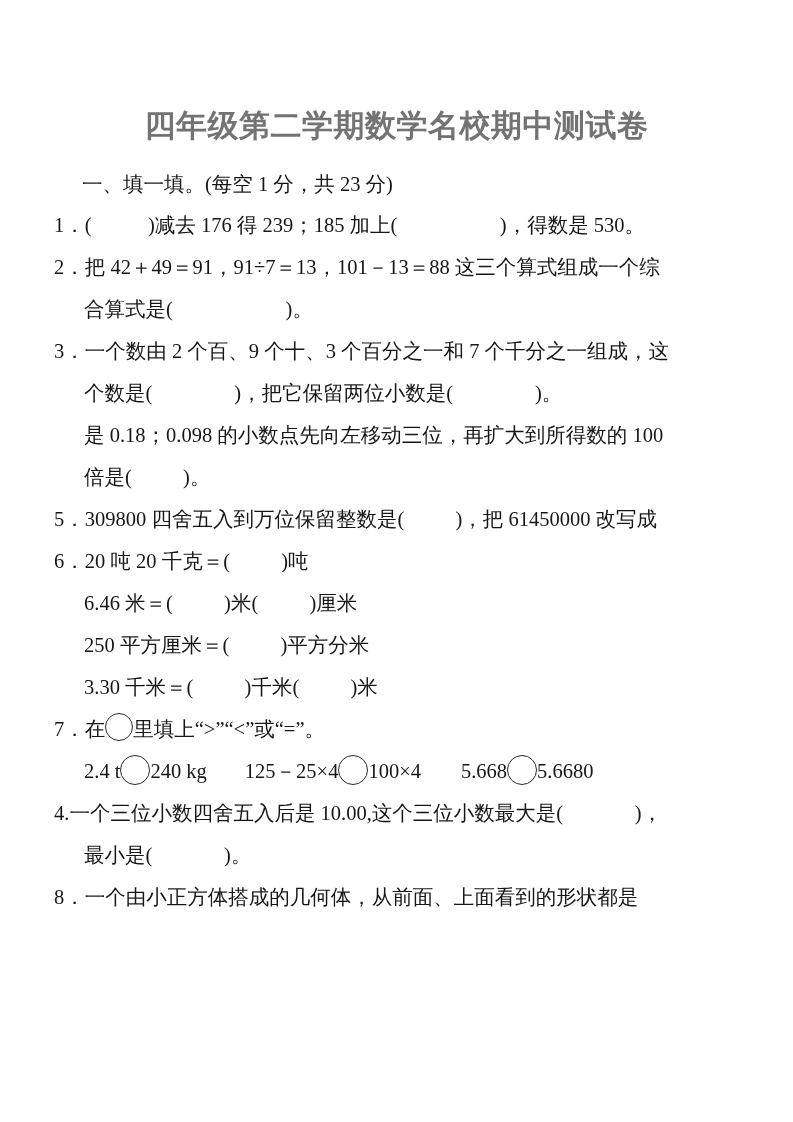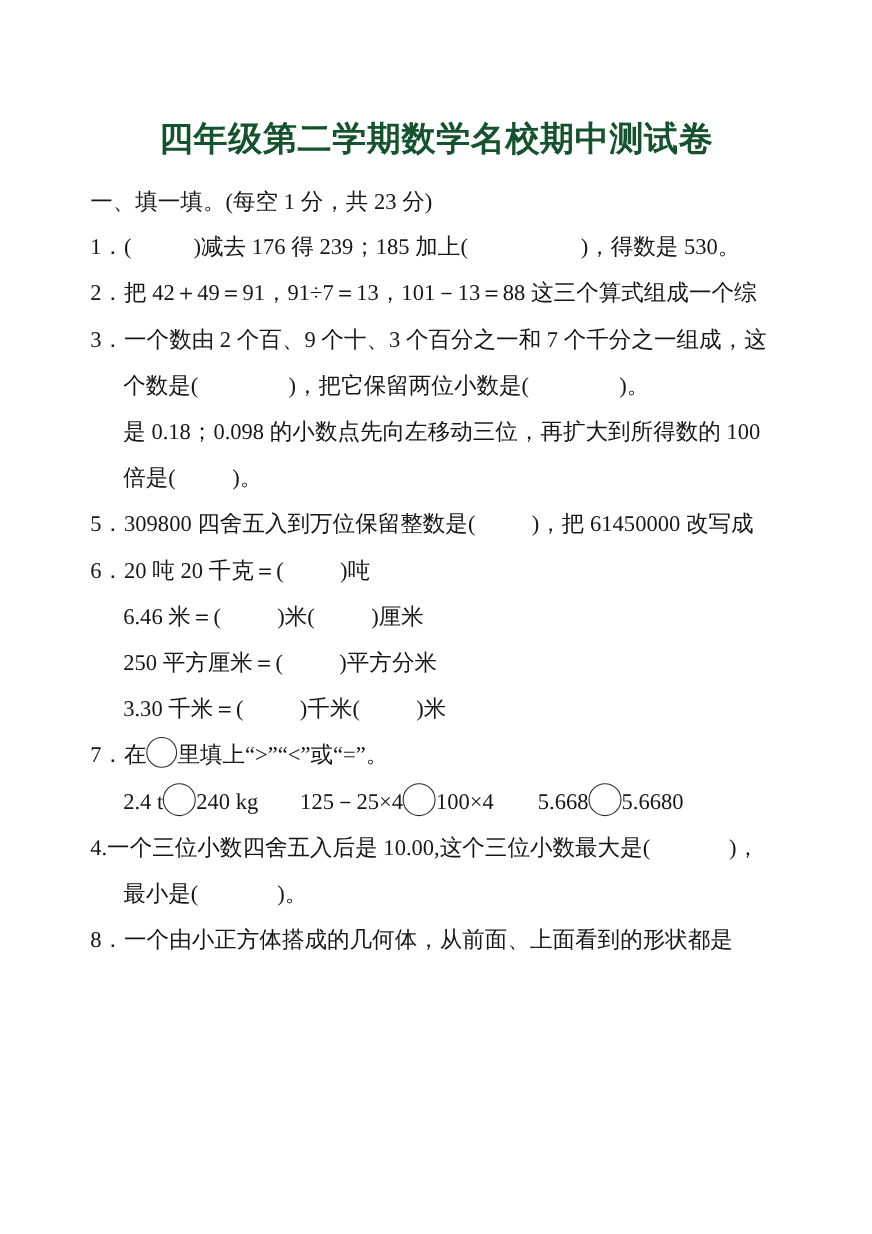--- a/index.html
+++ b/index.html
@@ -18,32 +18,32 @@
   }
   .title {
     margin: 0;
     padding-top: 103px;
     text-align: center;
     font-family: "Liberation Sans", "DejaVu Sans", sans-serif;
     font-weight: bold;
     font-size: 31px;
     line-height: 45px;
     letter-spacing: 0.5px;
-    color: #14532d;
+    color: #737373;
   }
   .section {
     margin-top: 22px;
     margin-left: 82px;
     font-size: 20.5px;
     line-height: 28px;
     white-space: pre;
   }
   .questions {
     margin-top: 6px;
-    margin-left: 82px;
+    margin-left: 54px;
     margin-right: 90px;
   }
   .line {
     height: 42px;
     line-height: 42px;
     font-size: 20.5px;
     white-space: pre;
   }
   .line.indent {
     padding-left: 30px;
@@ -70,20 +70,21 @@
 </style>
 </head>
 <body>
 
 <div class="page">
   <h1 class="title">四年级第二学期数学名校期中测试卷</h1>
   <div class="section">一、填一填。(每空 1 分，共 23 分)</div>
   <div class="questions">
       <div class="line"><span class="seg">1．(           )减去 176 得 239；185 加上(                    )，得数是 530。</span></div>
       <div class="line"><span class="seg">2．把 42＋49＝91，91÷7＝13，101－13＝88 这三个算式组成一个综</span></div>
+      <div class="line indent"><span class="seg">合算式是(                      )。</span></div>
       <div class="line"><span class="seg">3．一个数由 2 个百、9 个十、3 个百分之一和 7 个千分之一组成，这</span></div>
       <div class="line indent"><span class="seg">个数是(                )，把它保留两位小数是(                )。</span></div>
       <div class="line indent"><span class="seg">是 0.18；0.098 的小数点先向左移动三位，再扩大到所得数的 100</span></div>
       <div class="line indent"><span class="seg">倍是(          )。</span></div>
       <div class="line"><span class="seg">5．309800 四舍五入到万位保留整数是(          )，把 61450000 改写成</span></div>
       <div class="line"><span class="seg">6．20 吨 20 千克＝(          )吨</span></div>
       <div class="line indent"><span class="seg">6.46 米＝(          )米(          )厘米</span></div>
       <div class="line indent"><span class="seg">250 平方厘米＝(          )平方分米</span></div>
       <div class="line indent"><span class="seg">3.30 千米＝(          )千米(          )米</span></div>
       <div class="line"><span class="seg">7．在</span><span class="circle small"></span><span class="seg">里填上“&gt;”“&lt;”或“=”。</span></div>

